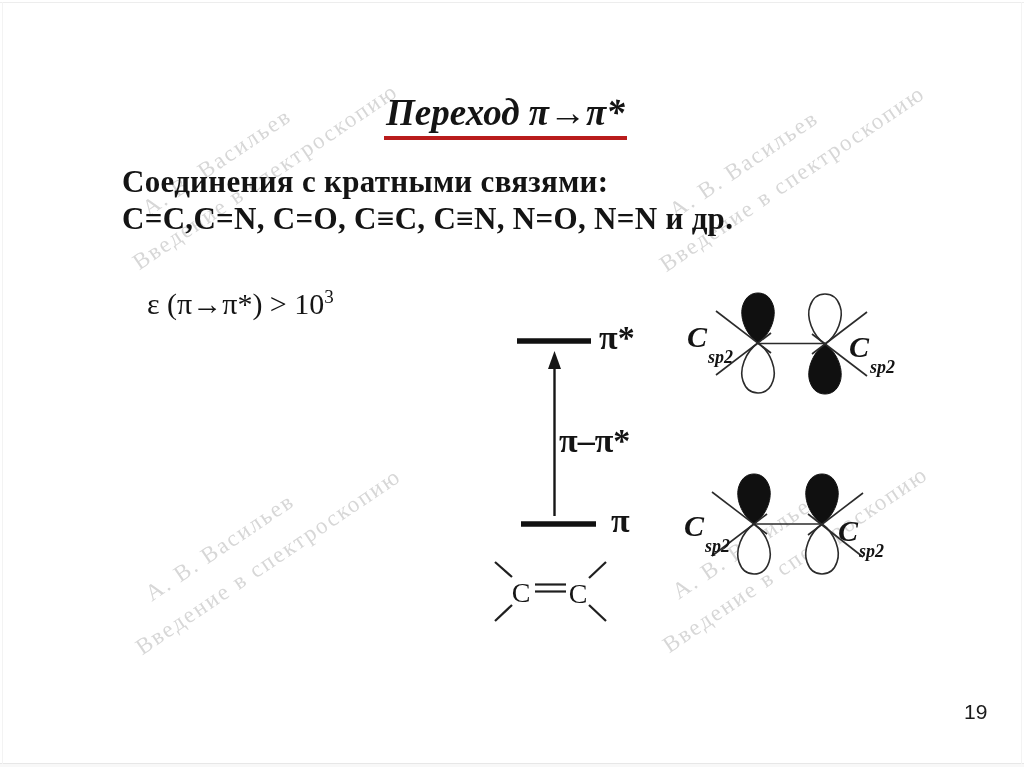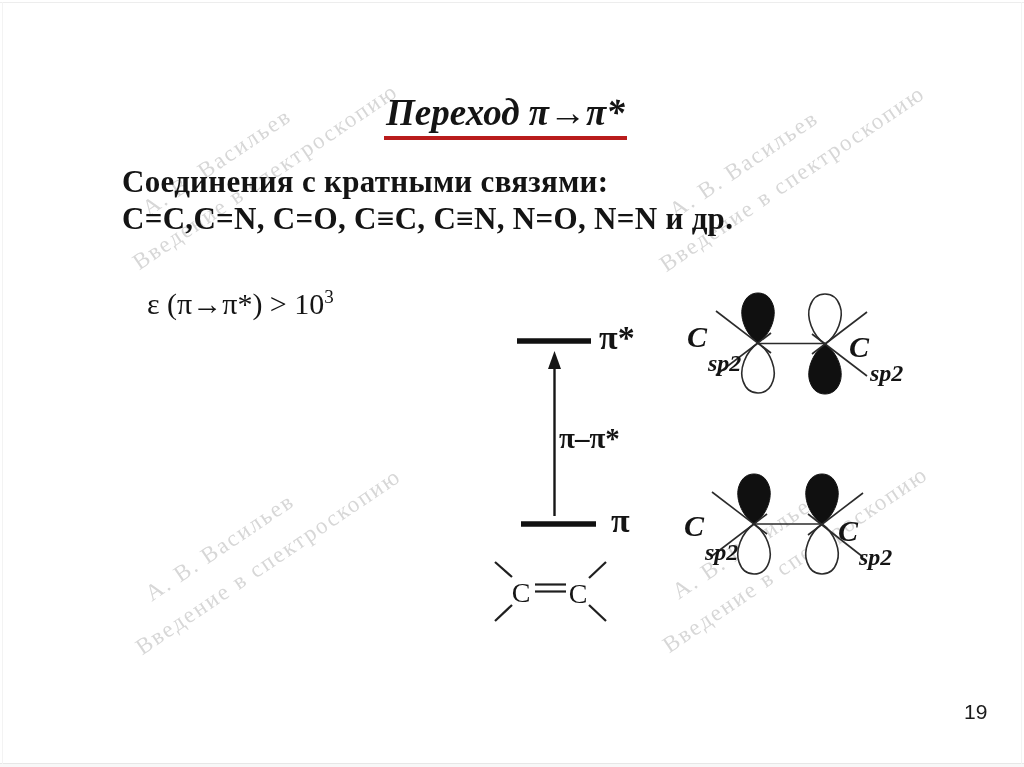--- a/index.html
+++ b/index.html
@@ -45,27 +45,27 @@
   .arrow-head{fill:#161616;}
   .thin{stroke:#2b2b2b;stroke-width:1.6;}
   .lobe.black{fill:#101010;stroke:#101010;stroke-width:1;}
   .lobe.white{fill:#ffffff;stroke:#2b2b2b;stroke-width:1.6;}
   .mol{stroke:#1f1f1f;stroke-width:2.2;}
   .mol-c{font-family:"Liberation Serif","DejaVu Serif",serif;font-size:28px;fill:#161616;}
 
   
   .lbl{position:absolute;z-index:2;font-weight:bold;color:#141414;line-height:1;white-space:nowrap;}
   .lbl.pi-star{left:599px;top:321px;font-size:34px;}
-  .lbl.pi-pi-star{left:559px;top:424px;font-size:29px;}
+  .lbl.pi-pi-star{left:559px;top:424px;font-size:34px;}
   .lbl.pi{left:611px;top:504px;font-size:34px;}
 
   .csp2{position:absolute;z-index:2;font-weight:bold;font-style:italic;
         color:#141414;line-height:1;white-space:nowrap;}
   .csp2 .csym{font-size:30px;}
-  .csp2 .csub{font-size:24px;position:relative;top:24px;margin-left:1px;}
+  .csp2 .csub{font-size:18px;position:relative;top:16px;margin-left:1px;}
   .csp2.tl{left:687px;top:322px;}
   .csp2.tr{left:849px;top:332px;}
   .csp2.bl{left:684px;top:511px;}
   .csp2.br{left:838px;top:516px;}
 
   .page-number{position:absolute;left:964px;top:700px;z-index:2;
                font-family:"Liberation Sans","DejaVu Sans",sans-serif;
                font-size:21px;color:#1c1c1c;}
 </style>
 </head>

